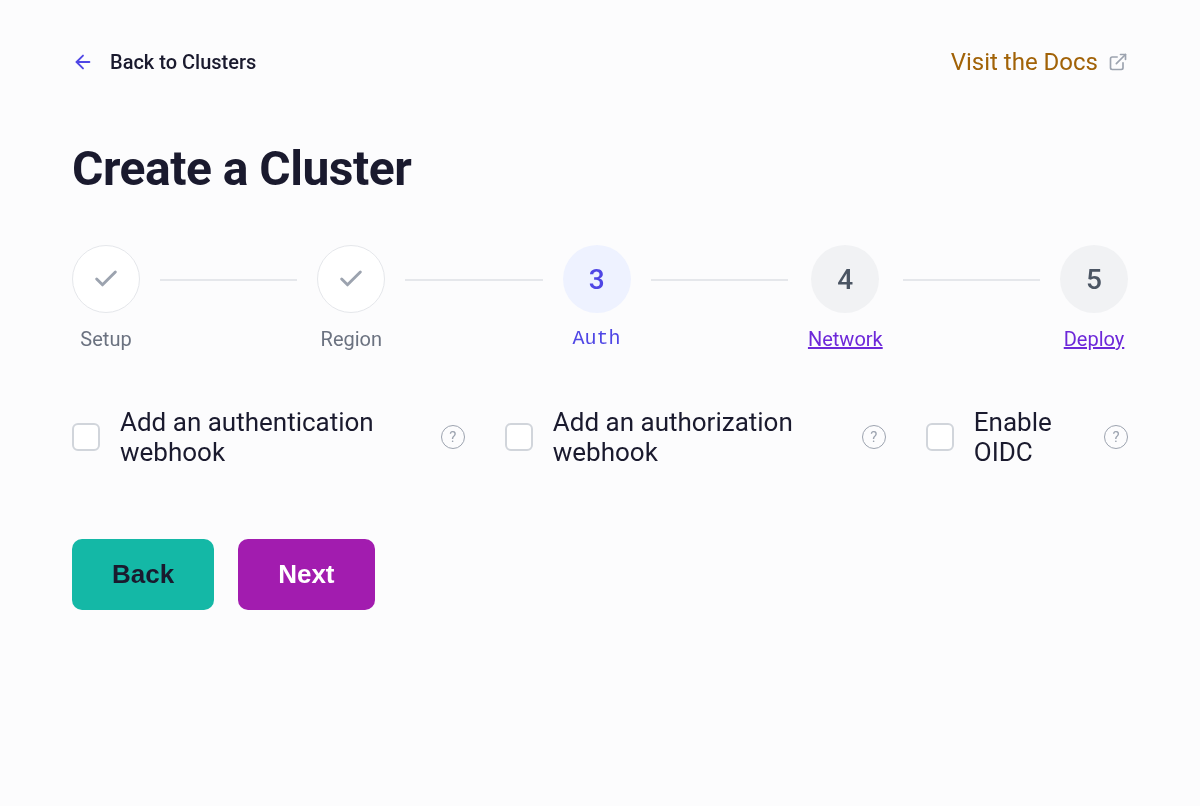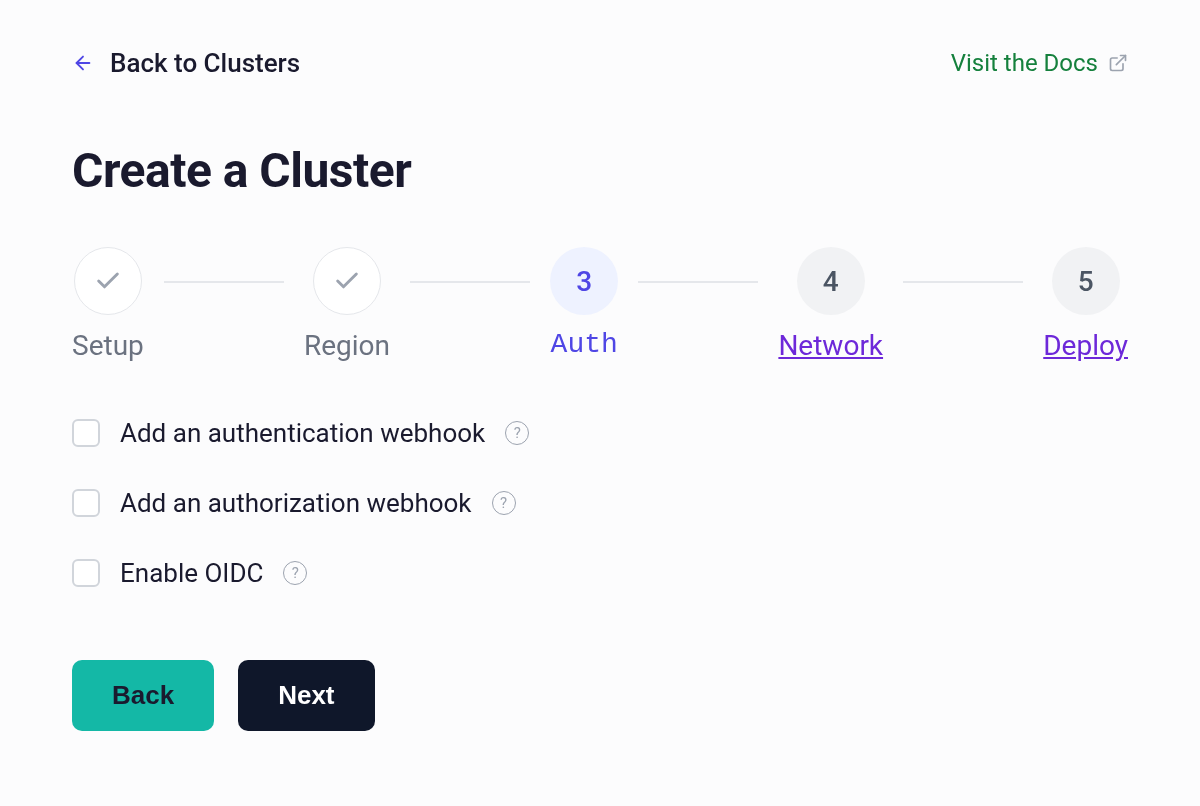--- a/index.html
+++ b/index.html
@@ -19,34 +19,34 @@
     }
     .back-link {
       display: flex;
       align-items: center;
       gap: 16px;
       text-decoration: none;
       cursor: pointer;
     }
     .back-arrow svg { display: block; }
     .back-text {
-      font-size: 26px;
+      font-size: 20px;
       font-weight: 500;
       color: #1a1a2e;
     }
     .docs-link {
       display: flex;
       align-items: center;
       gap: 10px;
       text-decoration: none;
       cursor: pointer;
     }
     .docs-text {
       font-size: 24px;
-      color: #15803d;
+      color: #a16207;
       font-weight: 400;
     }
     .external-icon svg { display: block; }
     .page-title {
       font-size: 48px;
       font-weight: 700;
       color: #1a1a2e;
       margin-bottom: 48px;
       letter-spacing: -0.5px;
     }
@@ -81,36 +81,36 @@
       background: #eef2ff;
       color: #4f46e5;
       border: none;
     }
     .step-circle.upcoming {
       background: #f1f2f4;
       color: #4b5563;
       border: none;
     }
     .step-label {
-      font-size: 28px;
+      font-size: 20px;
       font-weight: 400;
     }
     .step-label.completed { color: #6b7280; }
     .step-label.active { color: #4f46e5; font-weight: 500; font-family: Liberation Mono, monospace; }
     .step-label.upcoming { color: #6d28d9; text-decoration: underline; }
     .connector {
       flex: 1;
       height: 1.5px;
       background: #e5e7eb;
       margin: 34px 20px 0 20px;
       min-width: 90px;
     }
     .checkbox-group {
       display: flex;
-      flex-direction: column;
+      flex-direction: row;
       gap: 40px;
       margin-bottom: 72px;
     }
     .checkbox-row {
       display: flex;
       align-items: center;
       gap: 20px;
     }
     .checkbox {
       width: 28px;
@@ -151,21 +151,21 @@
       font-weight: 600;
       border-radius: 10px;
       border: none;
       cursor: pointer;
     }
     .btn-secondary {
       background: #14b8a6;
       color: #1a1a2e;
     }
     .btn-primary {
-      background: #0f172a;
+      background: #a21caf;
       color: #fff;
     }
   </style>
 </head>
 <body>
 
 <div class="header-row">
   <a class="back-link">
     <span class="back-arrow">
       <svg width="22" height="22" viewBox="0 0 24 24" fill="none" stroke="#4f46e5" stroke-width="2" stroke-linecap="round" stroke-linejoin="round">

